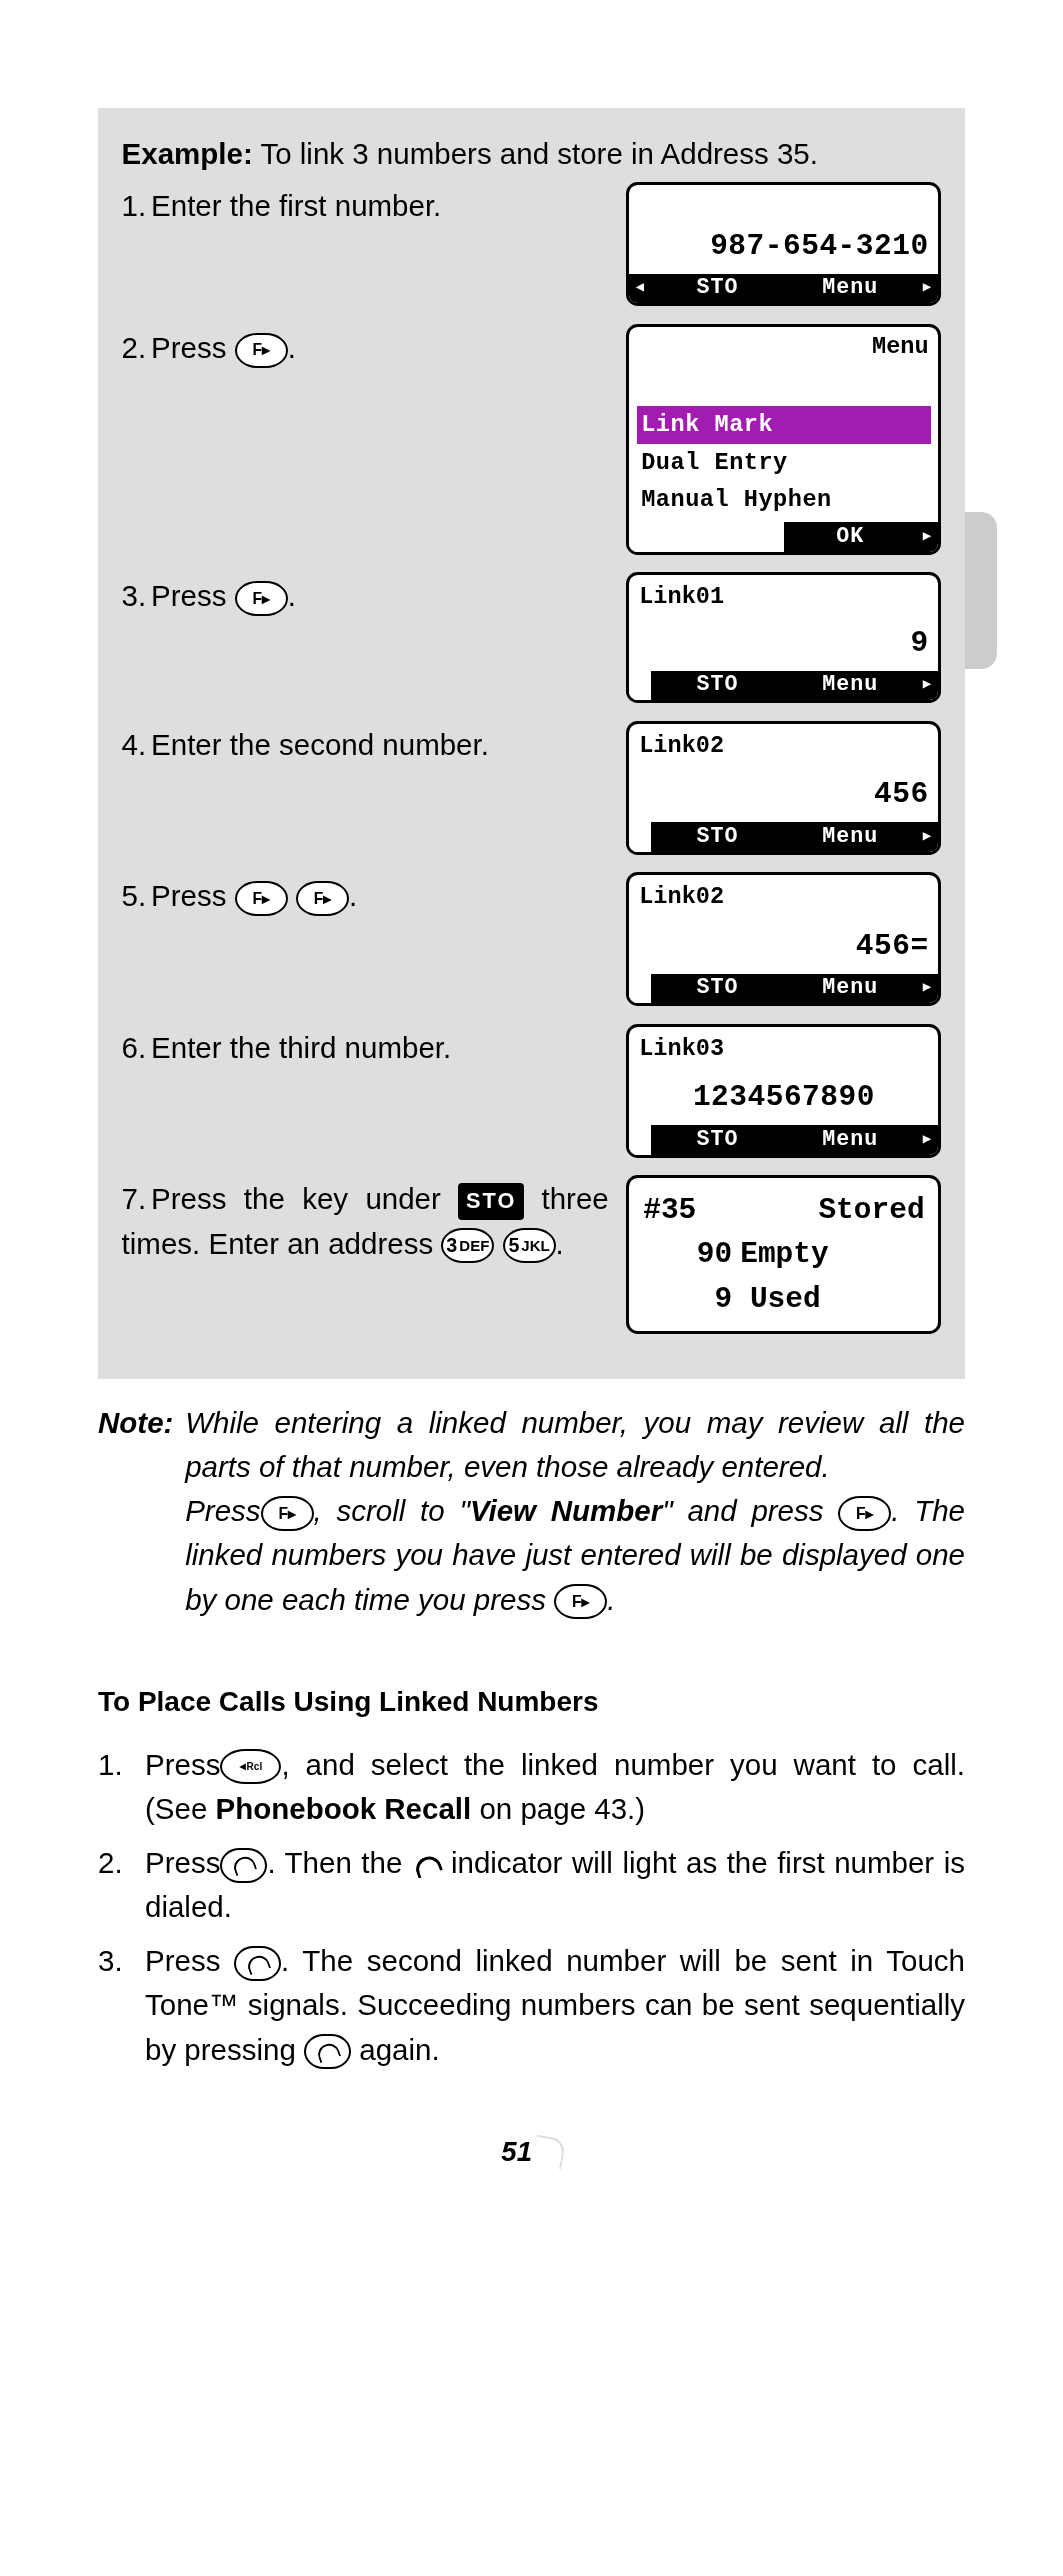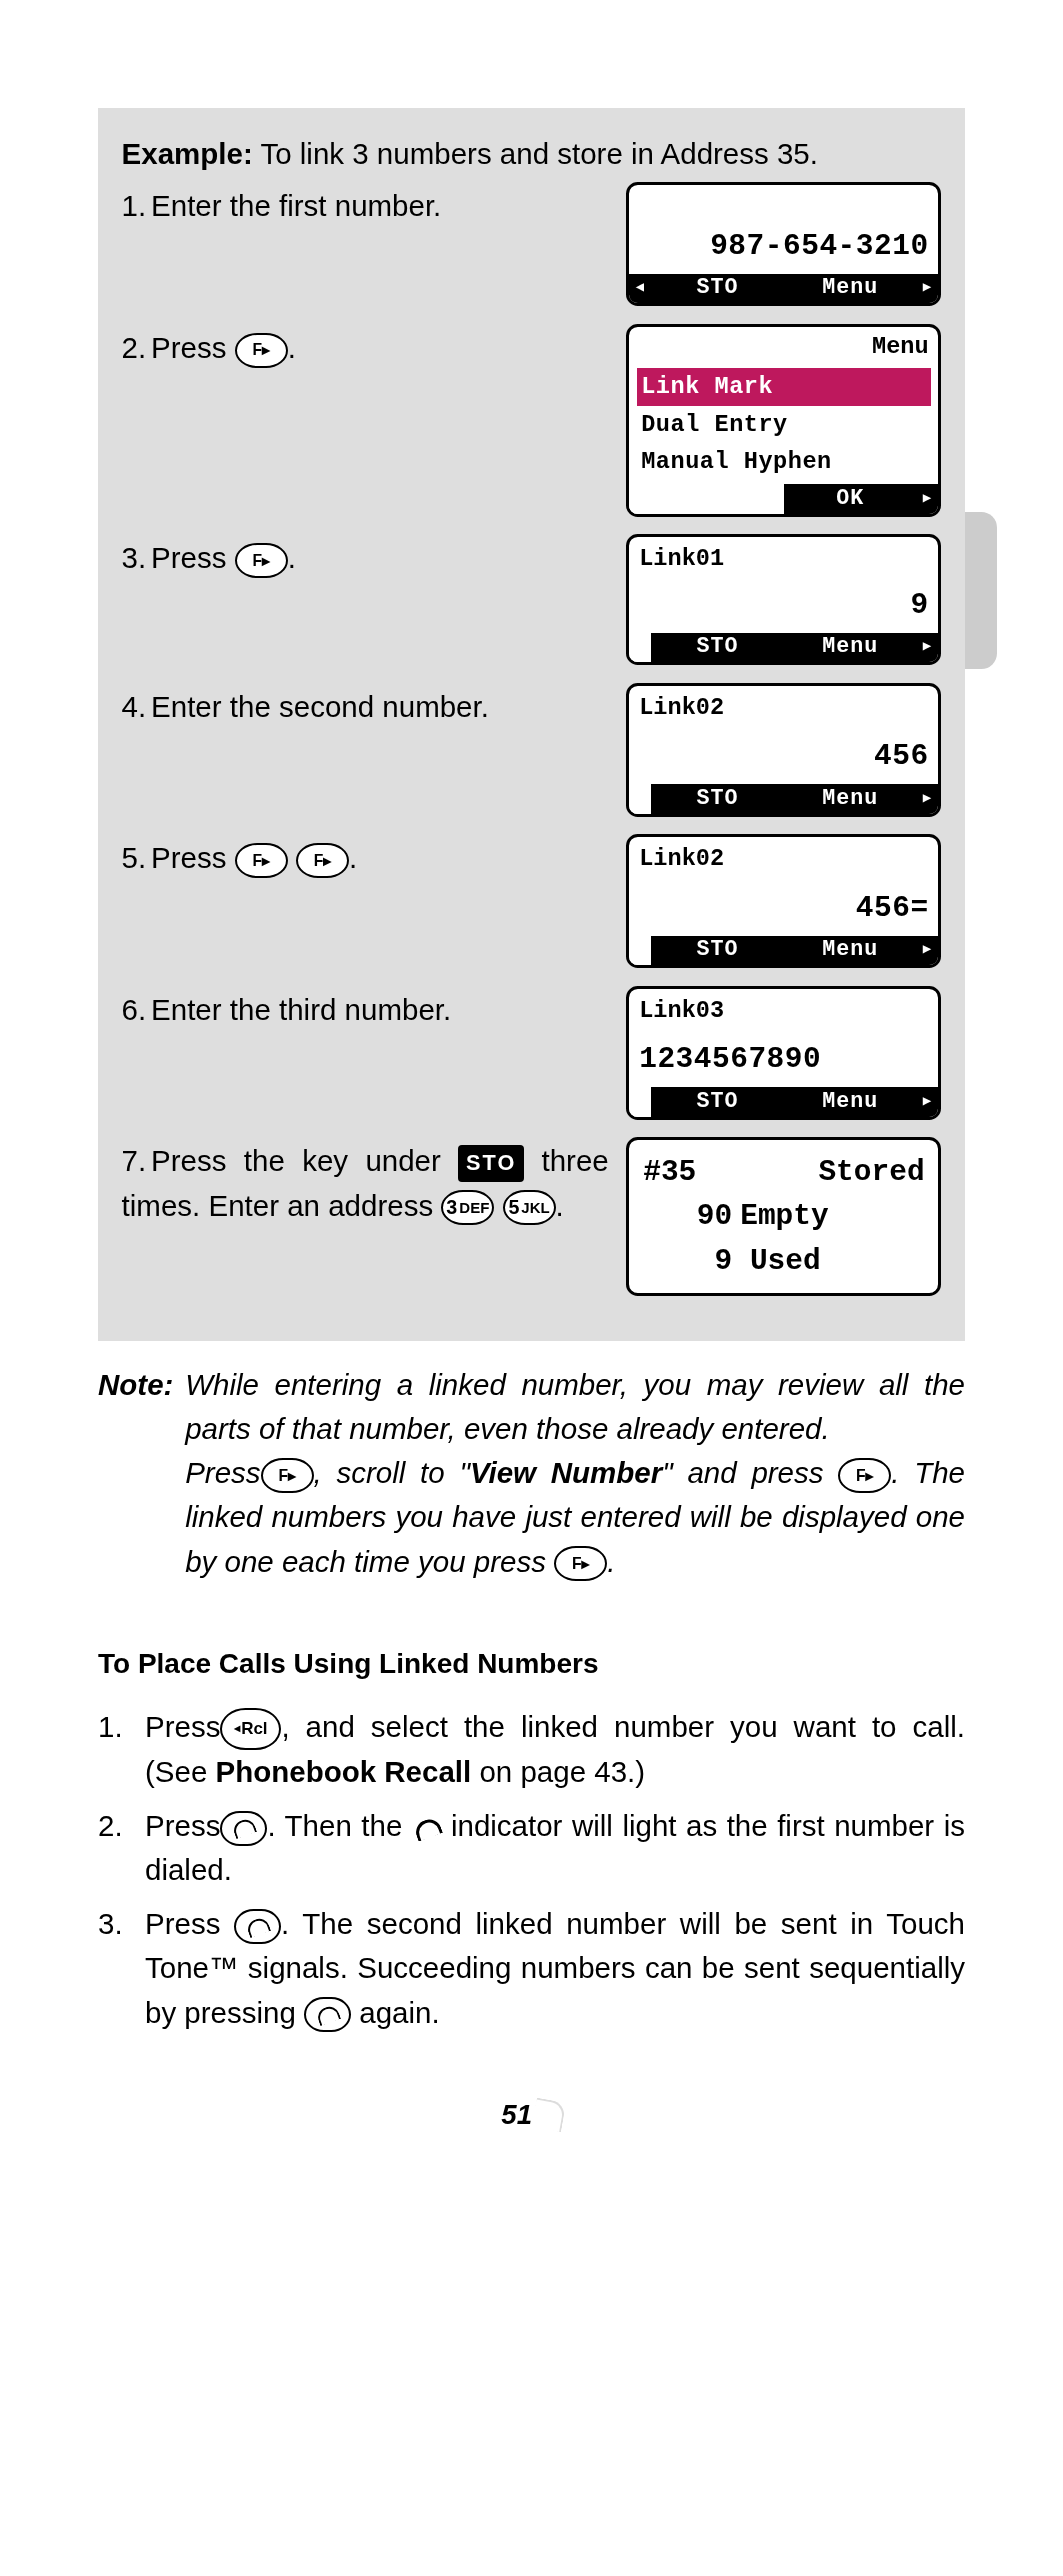--- a/index.html
+++ b/index.html
@@ -82,21 +82,21 @@
     height: 29.5px;
   }
   .inv { background: #000; color: #fff; }
   .norm { background: #fff; color: #000; }
   .menuitem {
     padding: 1px 3.9px;
     font-size: 23.6px;
     font-weight: bold;
     letter-spacing: 0.5px;
   }
-  .menuitem.sel { background: #be185d; color: #fff; }
+  .menuitem.sel { background: #a21caf; color: #fff; margin-top: 38px; }
   .menulist { padding: 3.9px 7.9px; }
   .screen7 .body div {
     font-family: "Courier New", monospace;
     font-size: 29.5px;
     font-weight: bold;
   }
   
   .key {
     display: inline-flex;
     vertical-align: middle;
@@ -108,23 +108,23 @@
     font-family: Arial, sans-serif;
   }
   .key-f {
     width: 53px; height: 35px;
     border-radius: 50% / 60%;
     font-size: 15.7px;
     font-weight: bold;
   }
   .key-f::after { content: "F▸"; }
   .key-rcl {
-    width: 61px; height: 42px;
+    width: 61px; height: 35px;
     border-radius: 50% / 60%;
-    font-size: 17px;
+    font-size: 10px;
     font-weight: bold;
   }
   .key-rcl::before { content: "◂"; font-size:11.8px; margin-right:1px;}
   .key-num {
     width: 53px; height: 35px;
     border-radius: 50% / 60%;
     font-size: 15.7px;
     font-weight: bold;
     gap: 2px;
   }
@@ -323,21 +323,21 @@
       </div>
     </div>
   </div>
 
   <div class="row">
     <div class="txt">
       <span class="num">6.</span><span>Enter the third number.</span>
     </div>
     <div class="screen">
       <div class="top-small">Link03</div>
-      <div class="body" style="height:59px; display:flex; align-items:flex-end; justify-content:flex-start;">
+      <div class="body" style="height:59px; display:flex; align-items:flex-end; justify-content:center;">
         <div class="big">1234567890</div>
       </div>
       <div class="softbar">
         <div class="leftarr norm"></div>
         <div class="left inv">STO</div>
         <div class="right inv">Menu</div>
         <div class="rightarr inv">▸</div>
       </div>
     </div>
   </div>

